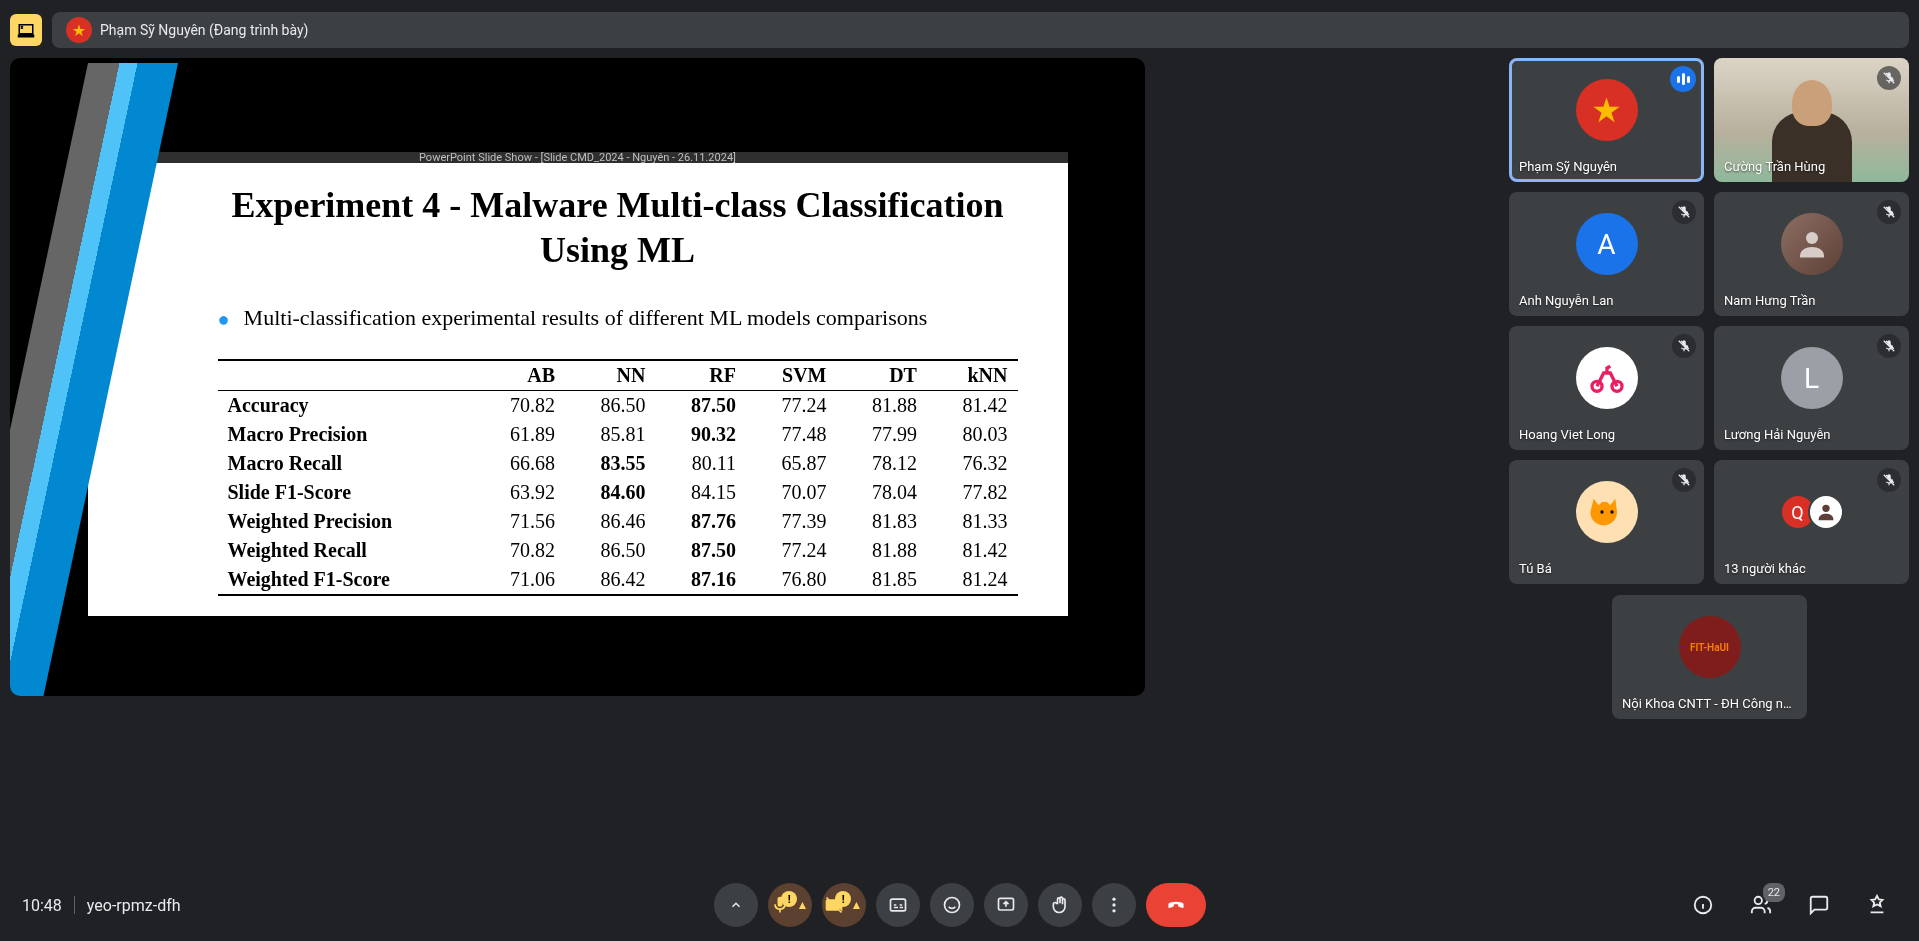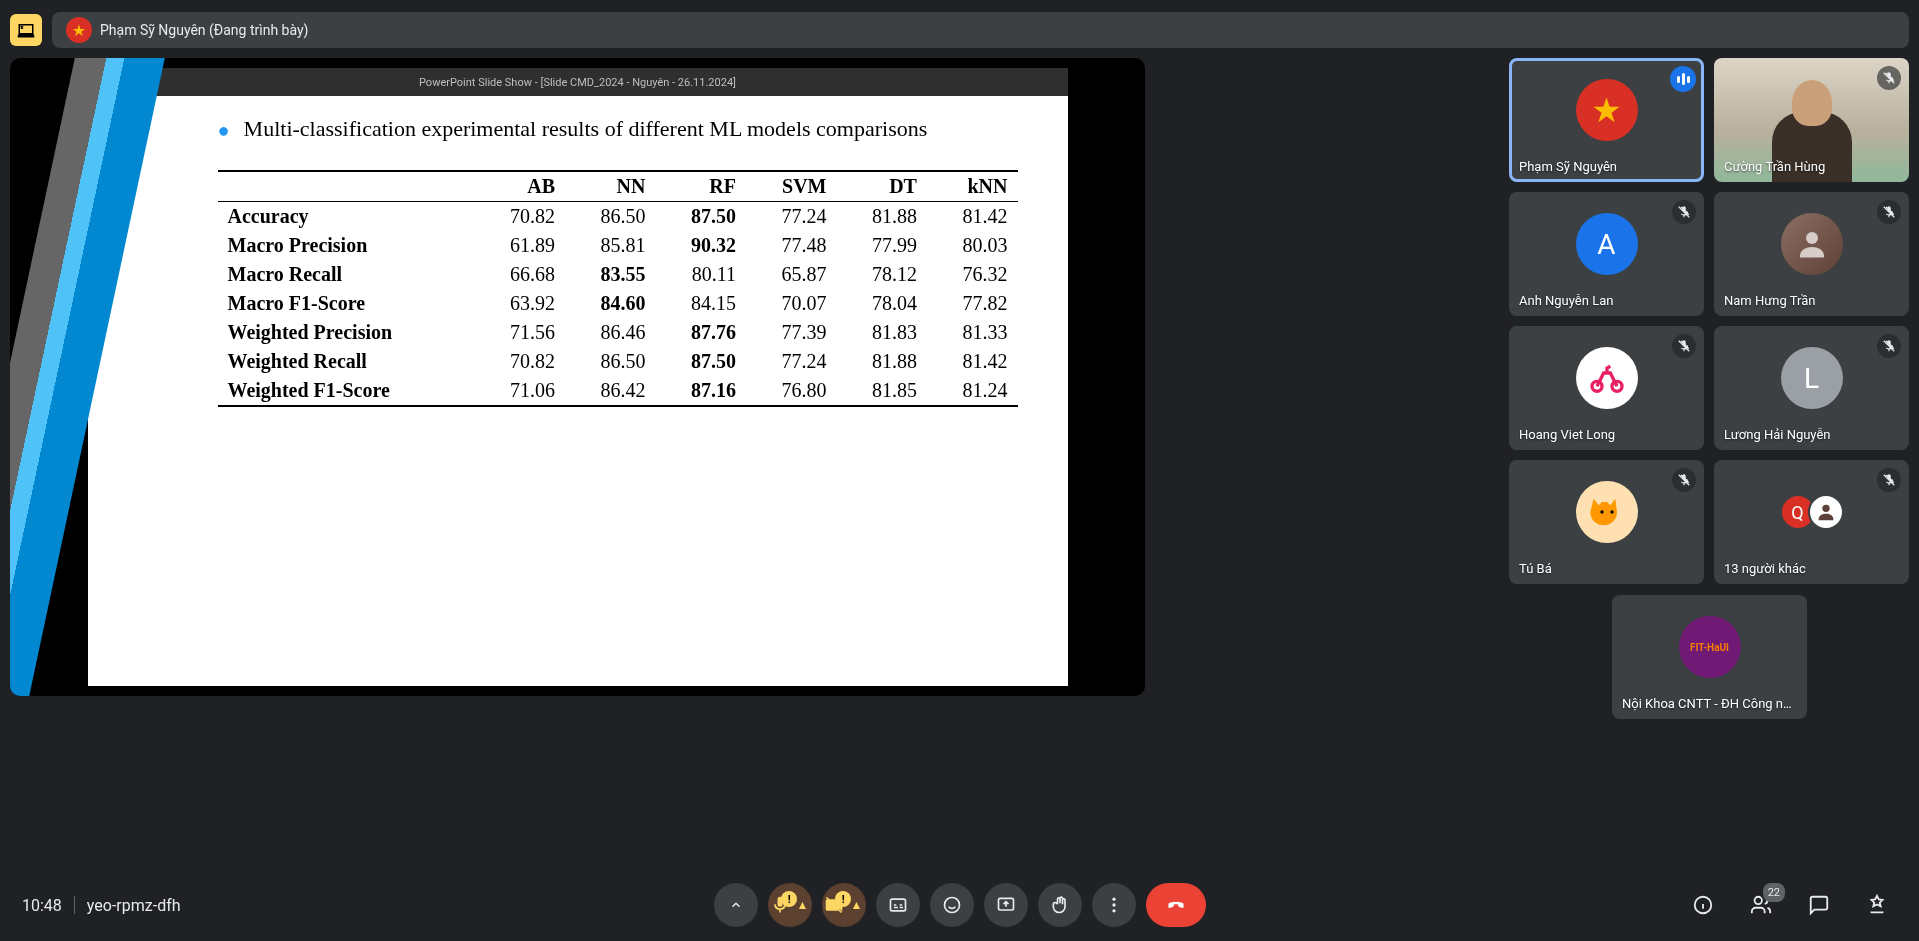--- a/index.html
+++ b/index.html
@@ -52,21 +52,21 @@
   width: 1135px; height: 638px;
   background: #000;
   border-radius: 10px;
   display: flex;
   align-items: center;
   justify-content: center;
   overflow: hidden;
 }
 .slide-container {
   width: 980px;
-  height: 618px;
+  height: 450px;
   background: #14b8a6;
   display: flex;
   flex-direction: column;
 }
 .mac-bar {
   height: 28px;
   background: #2f2f2f;
   display: flex;
   align-items: center;
   padding: 0 12px;
@@ -282,21 +282,21 @@
   position: absolute; left: 50%; top: 42%;
   transform: translate(-50%, -50%);
   display: flex; gap: -10px;
 }
 .multi-avatar .a { width: 36px; height: 36px; border-radius: 50%; border: 2px solid #3c4043; display: flex; align-items: center; justify-content: center; font-size: 18px; }
 .logo-avatar {
   position: absolute; left: 50%; top: 42%;
   transform: translate(-50%, -50%);
   width: 62px; height: 62px;
   border-radius: 50%;
-  background: #701a75;
+  background: #7f1d1d;
   display: flex; align-items: center; justify-content: center;
   font-size: 10px; font-weight: bold;
   color: #f57c00;
   text-align: center;
 }
 </style>
 </head>
 <body>
 
 <div class="topbar">
@@ -315,20 +315,24 @@
   <div class="main-video">
     <div class="slide-container">
       <div class="mac-bar">
         <div class="mac-dot" style="background:#ff5f57"></div>
         <div class="mac-dot" style="background:#febc2e"></div>
         <div class="mac-dot" style="background:#28c840"></div>
         <div class="mac-title">PowerPoint Slide Show - [Slide CMD_2024 - Nguyên - 26.11.2024]</div>
       </div>
       <div class="slide-body">
         <div class="slide-accent"></div>
+        <div class="slide-title">
+          <span>Experiment 4 - Malware Multi-class Classification</span><br>
+          <span>Using ML</span>
+        </div>
         <div class="slide-bullet">
           <span class="bullet-dot">●</span>
           <span>Multi-classification experimental results of different ML models comparisons</span>
         </div>
         <table class="results-table">
           <thead>
               <tr id="thead-row">
                 <th></th>
                 <th>AB</th>
                 <th>NN</th>
@@ -360,21 +364,21 @@
               <tr>
                 <td class="label">Macro Recall</td>
                 <td>66.68</td>
                 <td class="bold">83.55</td>
                 <td>80.11</td>
                 <td>65.87</td>
                 <td>78.12</td>
                 <td>76.32</td>
               </tr>
               <tr>
-                <td class="label">Macro F1-Score</td>
+                <td class="label">Slide F1-Score</td>
                 <td>63.92</td>
                 <td class="bold">84.60</td>
                 <td>84.15</td>
                 <td>70.07</td>
                 <td>78.04</td>
                 <td>77.82</td>
               </tr>
               <tr>
                 <td class="label">Weighted Precision</td>
                 <td>71.56</td>

